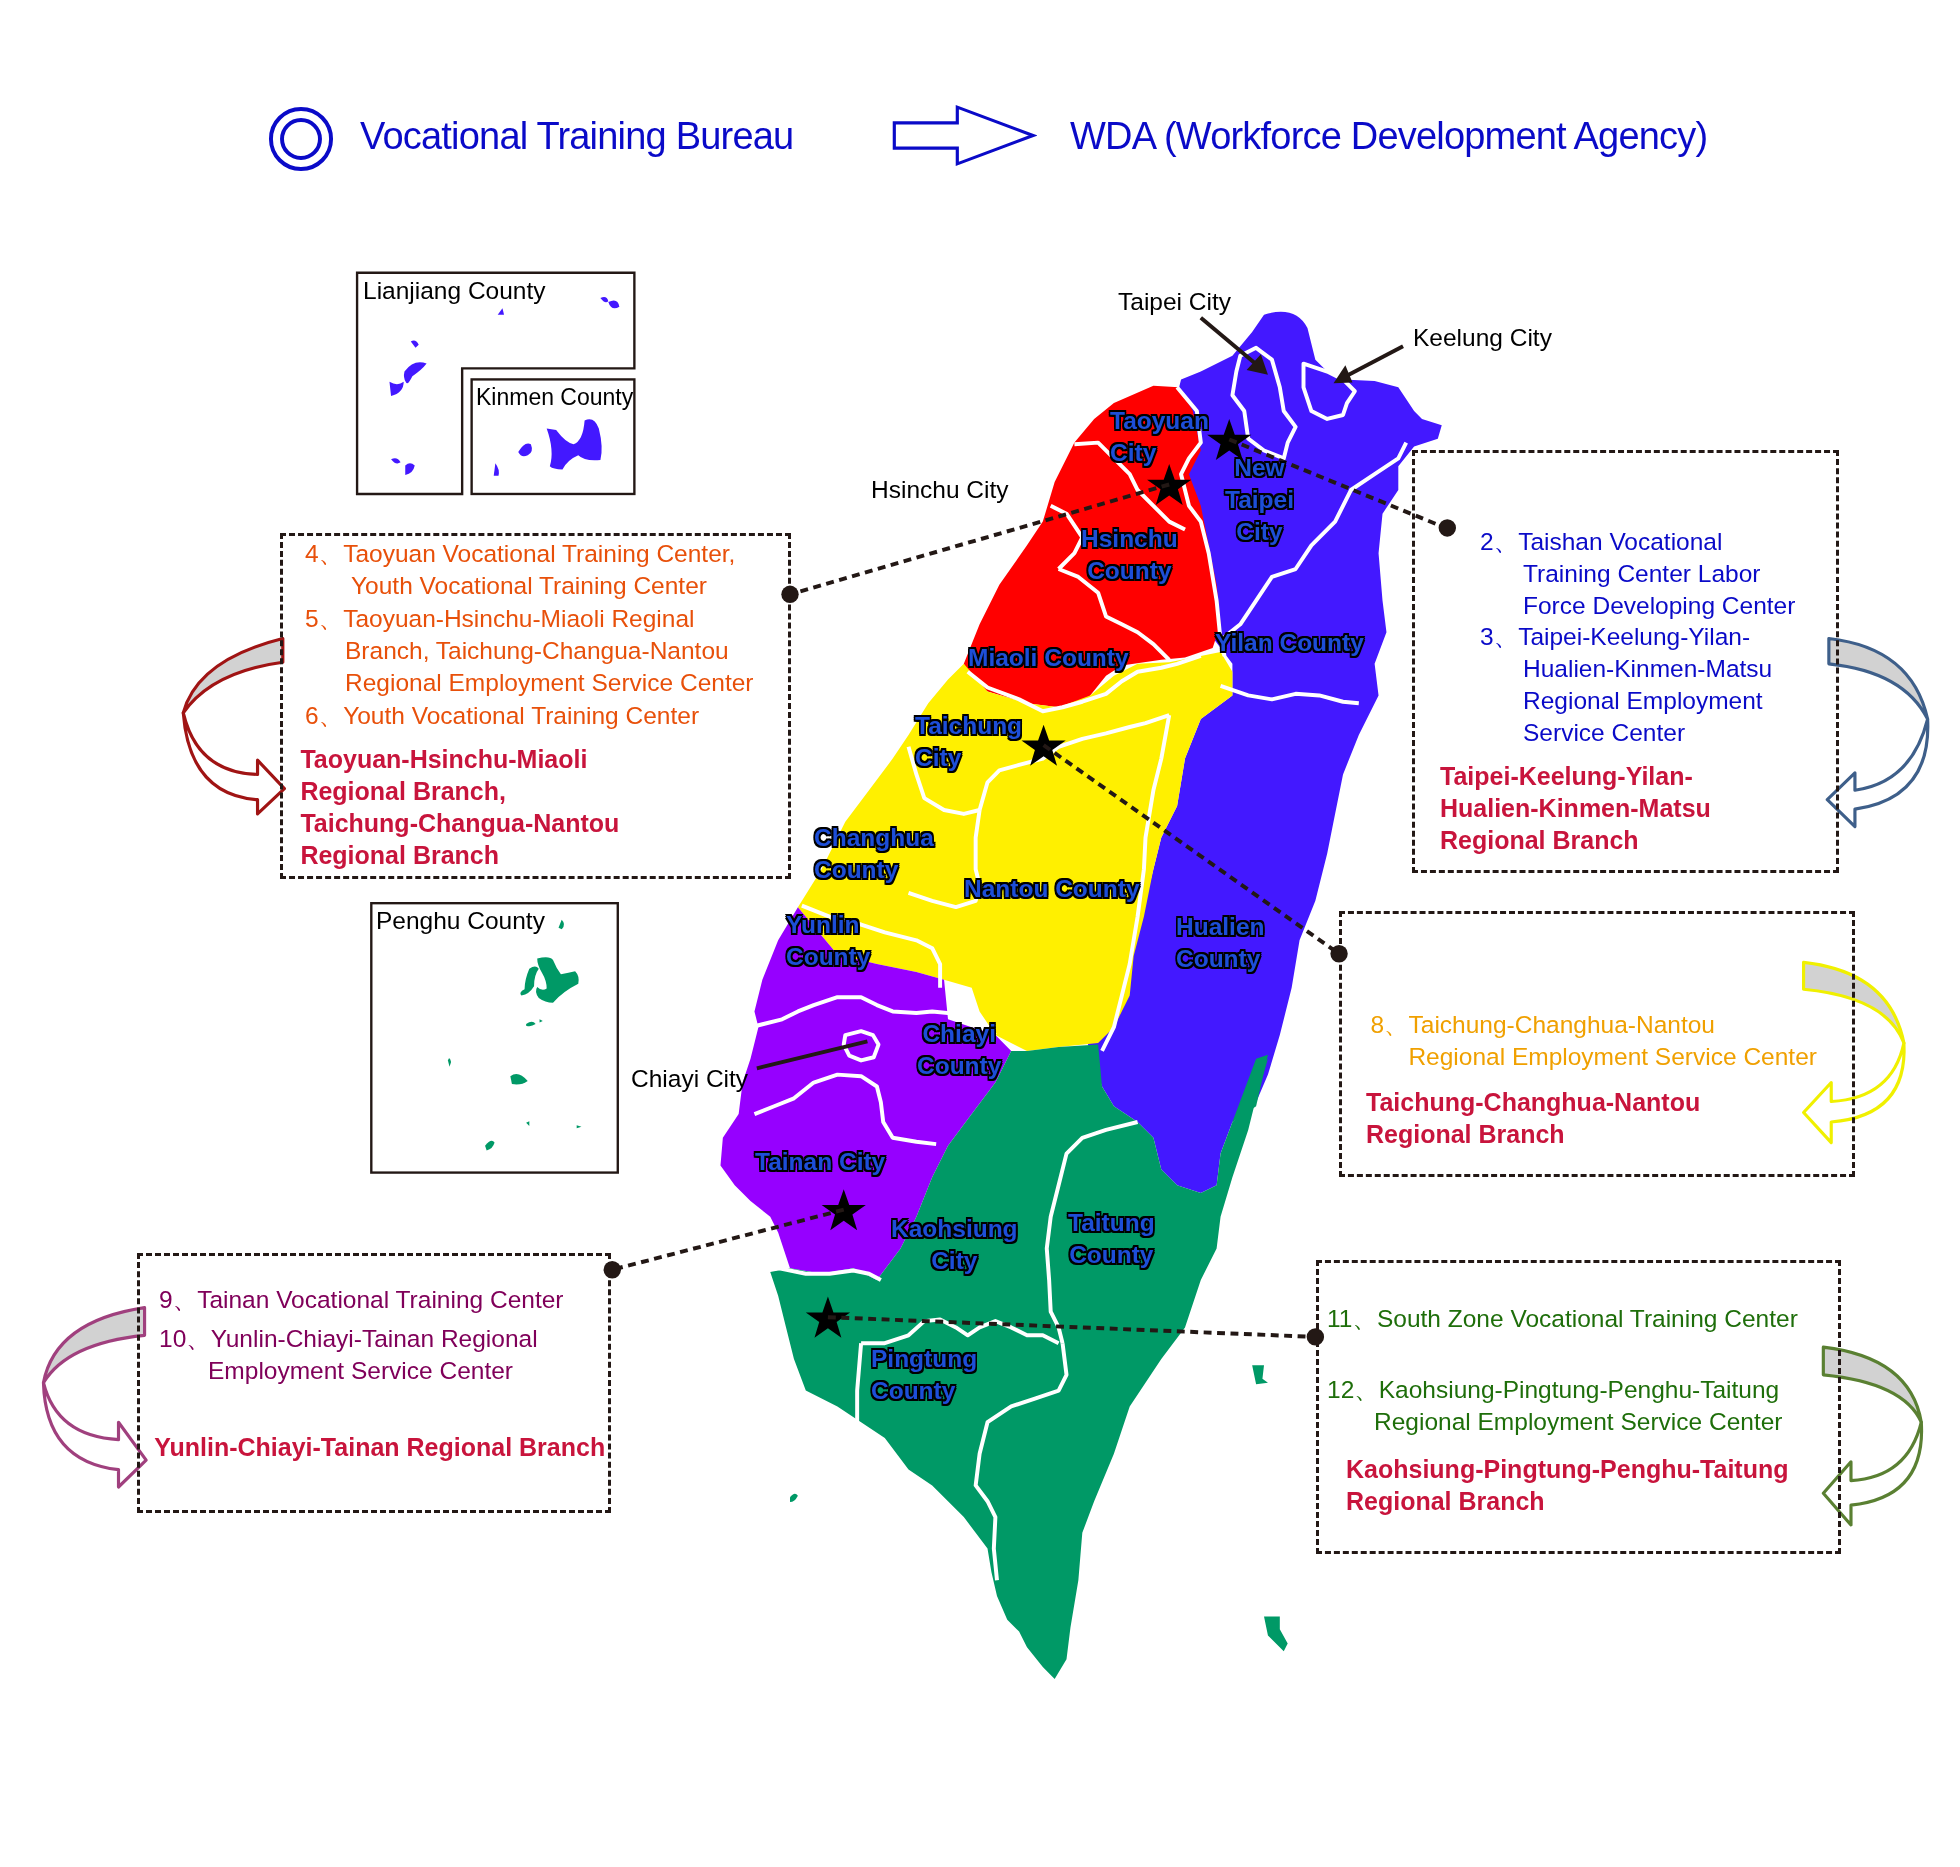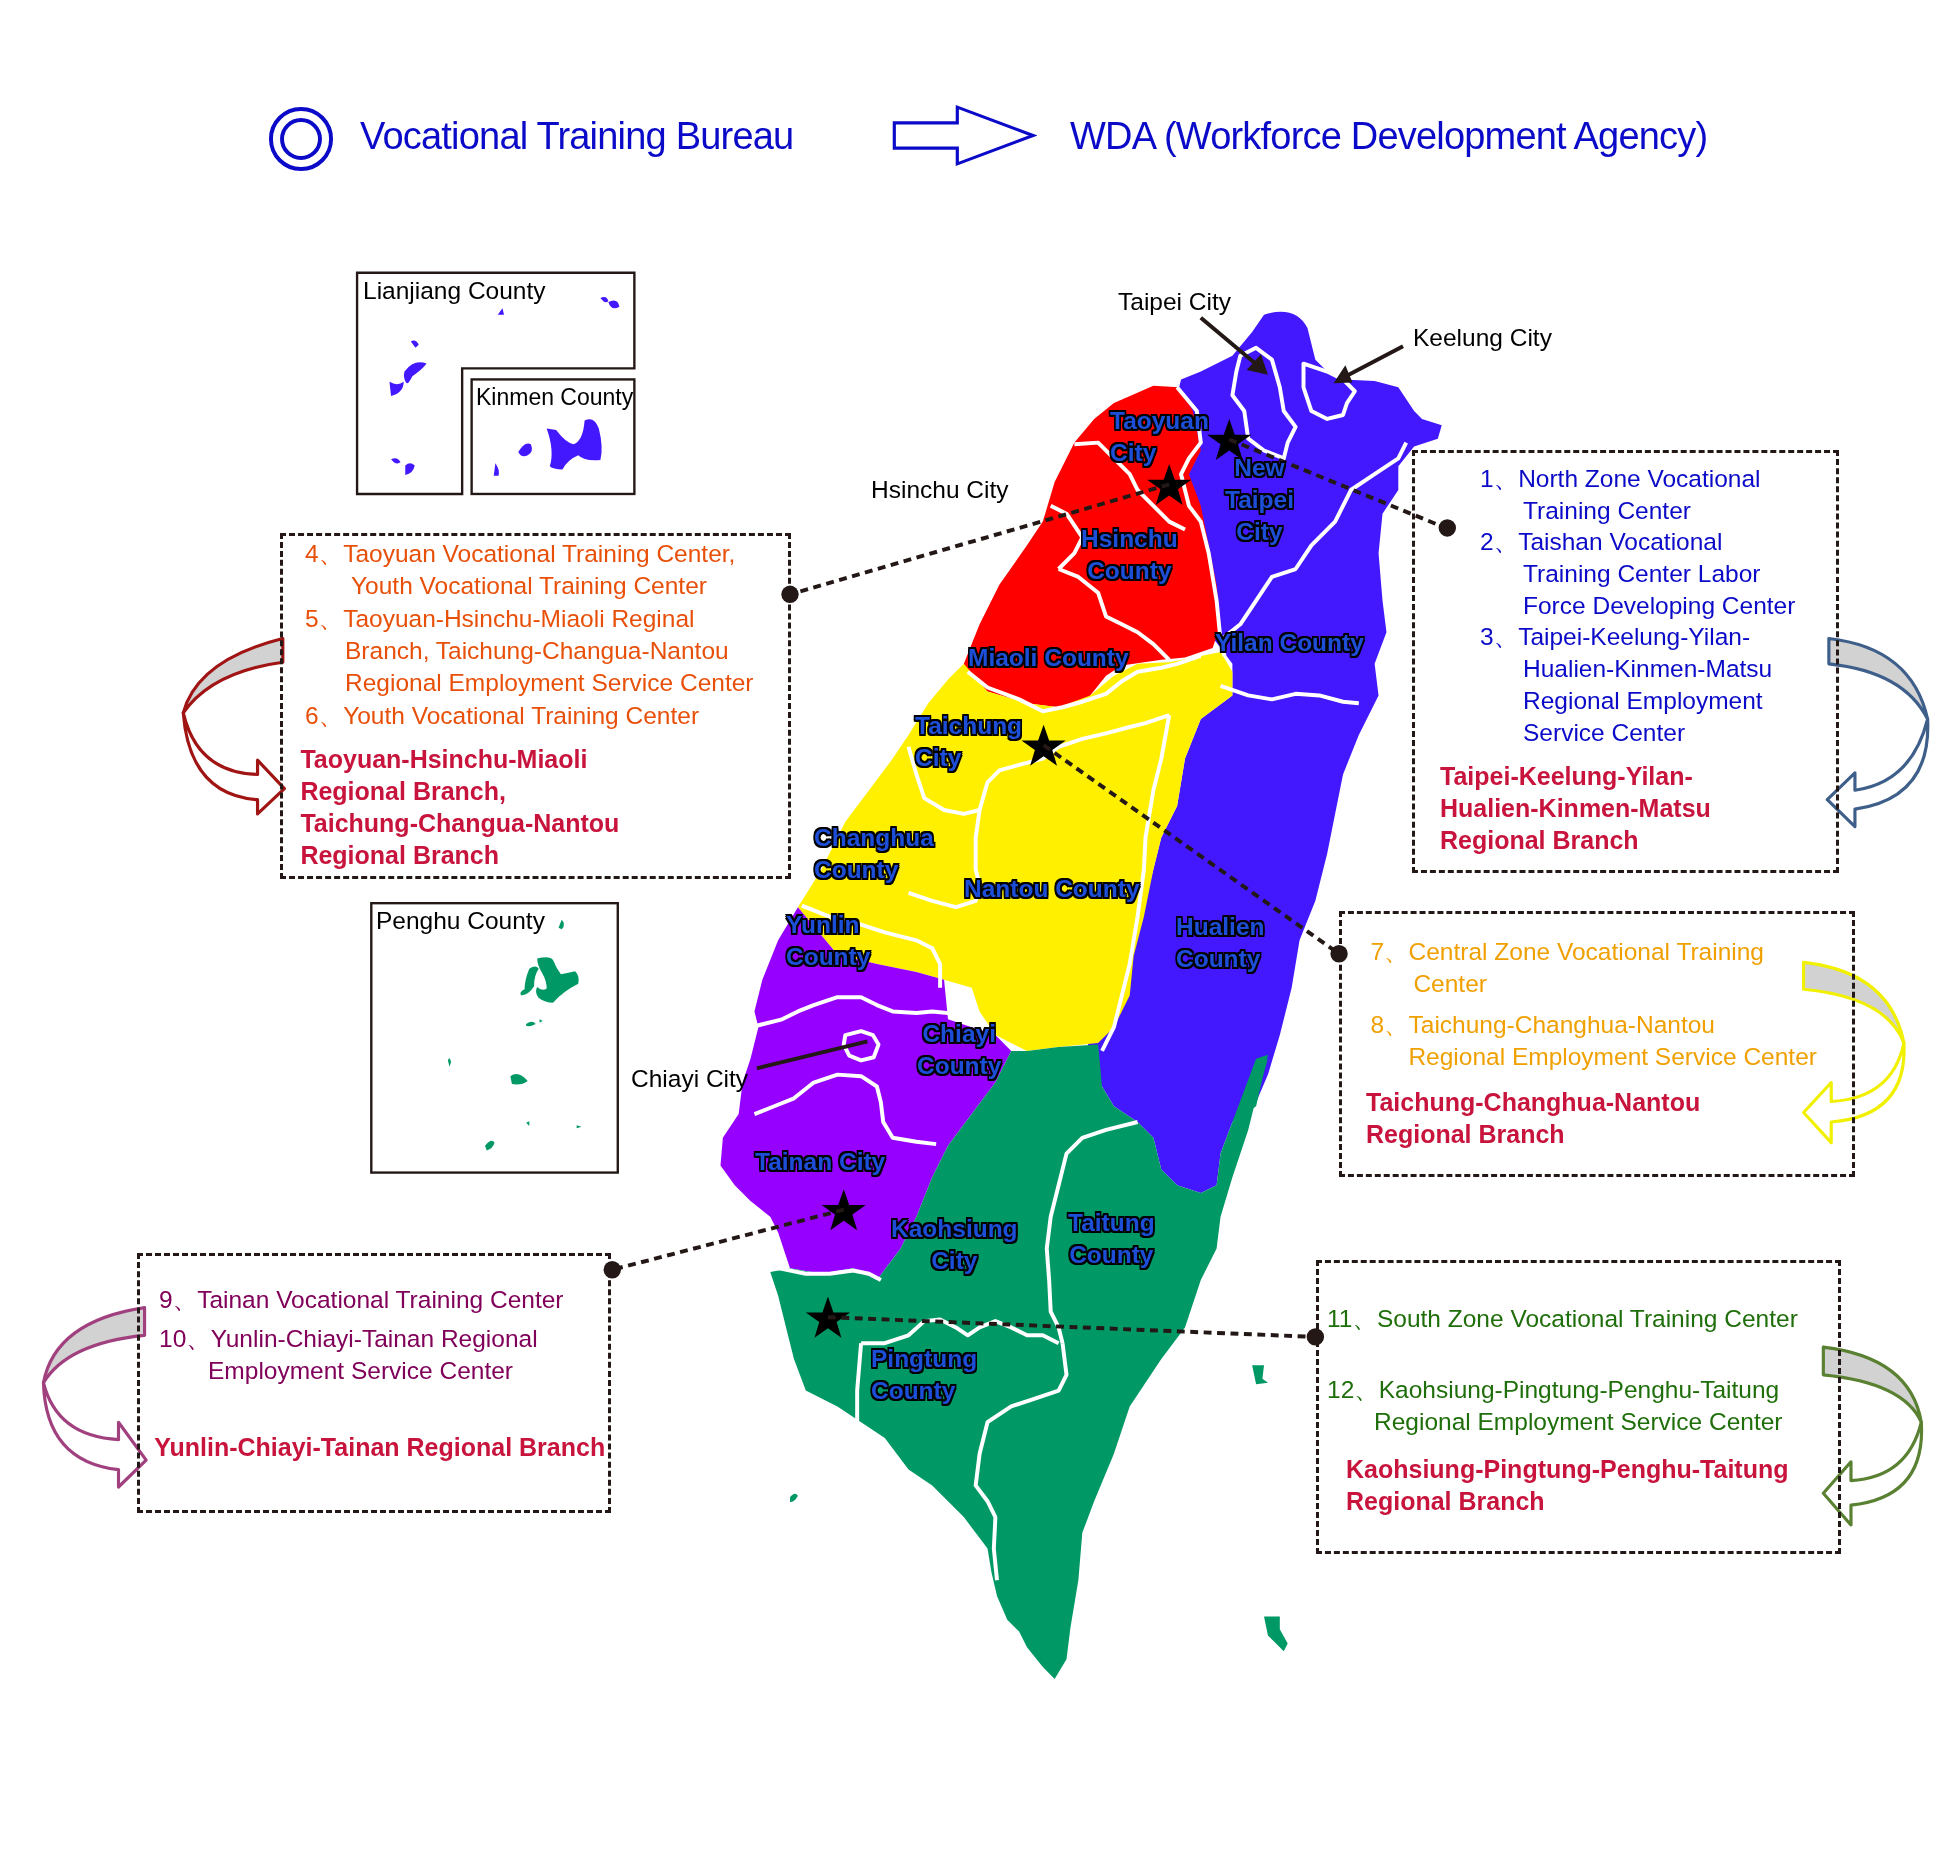--- a/index.html
+++ b/index.html
@@ -259,47 +259,39 @@
   </div>
   <div class="branch" style="left:17.4px;top:207px">
     <div>Taoyuan-Hsinchu-Miaoli</div>
       <div>Regional Branch,</div>
       <div>Taichung-Changua-Nantou</div>
       <div>Regional Branch</div>
   </div>
 </div>
 
 <div class="dashbox" style="left:1412px;top:450px;width:427px;height:423px">
-  <div class="item" style="left:65px;top:9.5px;color:#0a0ac8">
-    <div>1、North Zone Vocational</div>
-      <div style="padding-left:43px">Training Center</div>
-  </div>
   <div class="item" style="left:65px;top:73px;color:#0a0ac8">
     <div>2、Taishan Vocational</div>
       <div style="padding-left:43px">Training Center Labor</div>
       <div style="padding-left:43px">Force Developing Center</div>
   </div>
   <div class="item" style="left:65px;top:168px;color:#0a0ac8">
     <div>3、Taipei-Keelung-Yilan-</div>
       <div style="padding-left:43px">Hualien-Kinmen-Matsu</div>
       <div style="padding-left:43px">Regional Employment</div>
       <div style="padding-left:43px">Service Center</div>
   </div>
   <div class="branch" style="left:25px;top:307px">
     <div>Taipei-Keelung-Yilan-</div>
       <div>Hualien-Kinmen-Matsu</div>
       <div>Regional Branch</div>
   </div>
 </div>
 
 <div class="dashbox" style="left:1339px;top:911px;width:516px;height:266px">
-  <div class="item" style="left:28.4px;top:22px;color:#f0a000">
-    <div>7、Central Zone Vocational Training</div>
-      <div style="padding-left:43px">Center</div>
-  </div>
   <div class="item" style="left:28.4px;top:95px;color:#f0a000">
     <div>8、Taichung-Changhua-Nantou</div>
       <div style="padding-left:38px">Regional Employment Service Center</div>
   </div>
   <div class="branch" style="left:24px;top:172px">
     <div>Taichung-Changhua-Nantou</div>
       <div>Regional Branch</div>
   </div>
 </div>
 

